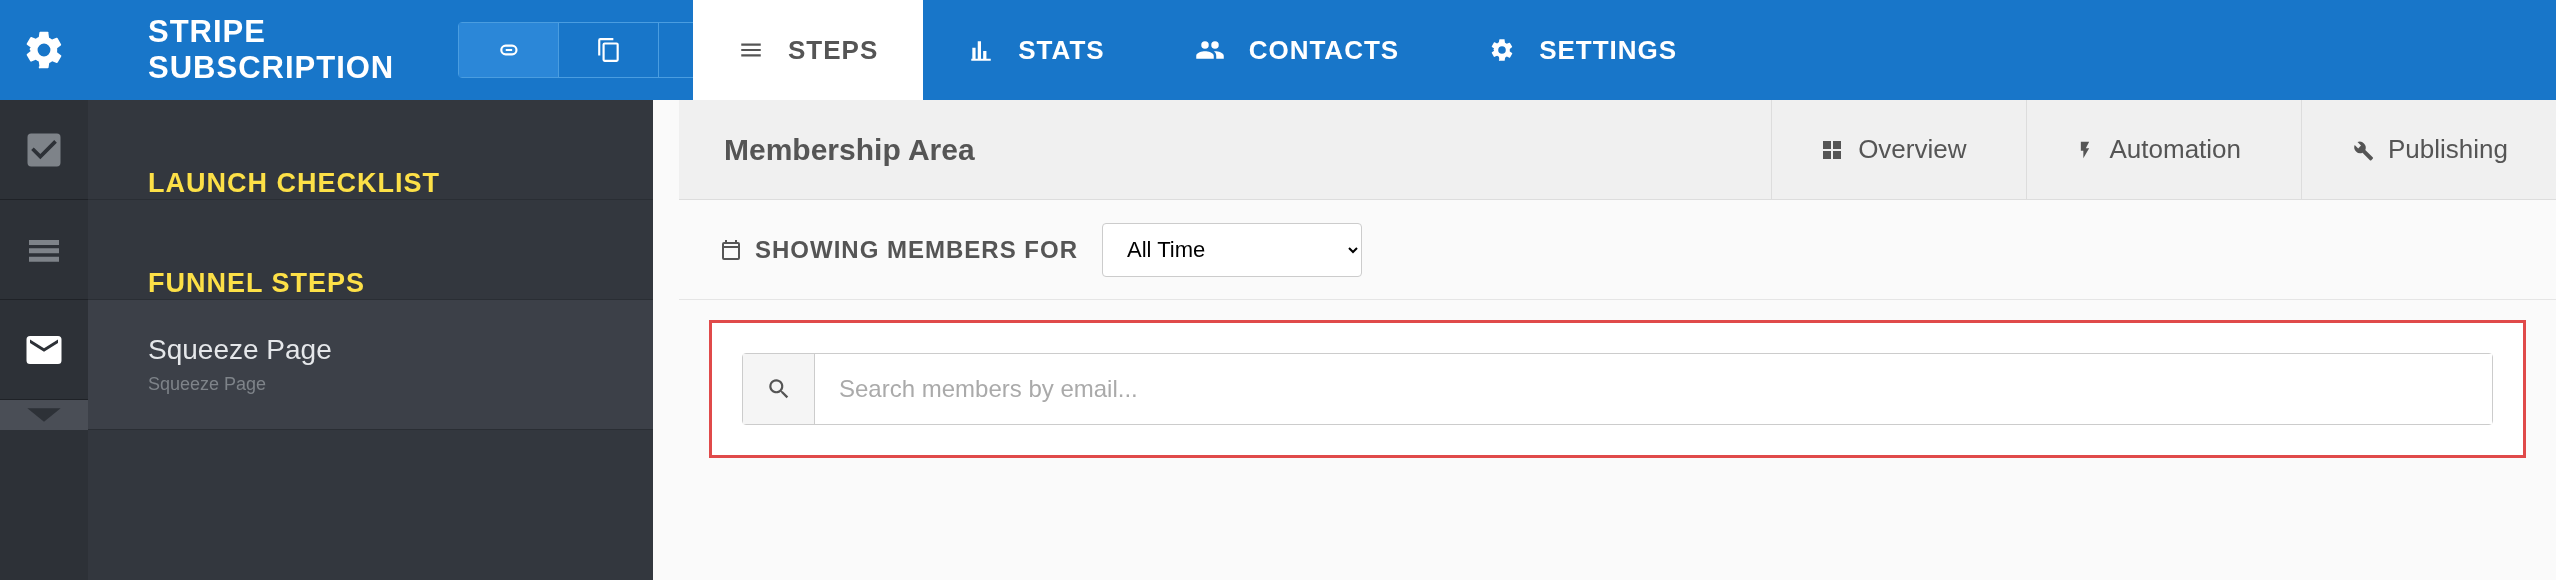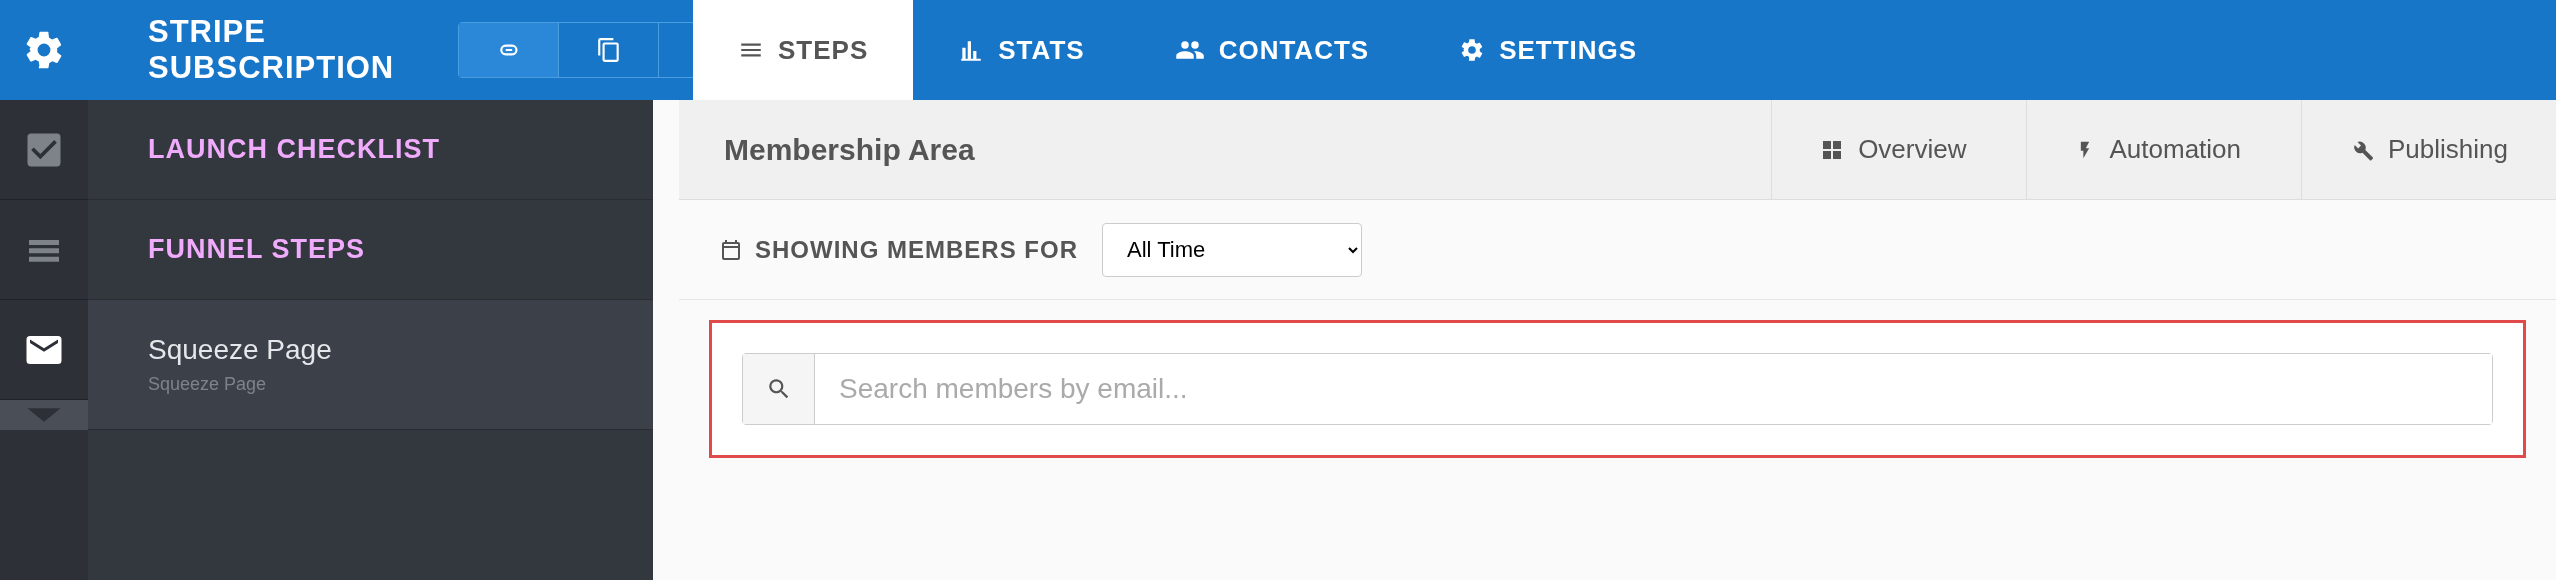--- a/index.html
+++ b/index.html
@@ -61,21 +61,21 @@
     .top-nav {
       display: flex;
       margin-left: 40px;
       height: 100px;
       flex: 1;
     }
     .top-nav-item {
       display: flex;
       align-items: center;
       justify-content: flex-end;
-      gap: 14px;
+      gap: 24px;
       padding: 0 45px;
       color: #fff;
       font-size: 26px;
       font-weight: 700;
       letter-spacing: 1px;
     }
     .top-nav-item.active {
       background: #fff;
       color: #555;
     }
@@ -104,23 +104,23 @@
     }
     .sidebar {
       width: 565px;
       background: #33373e;
       display: flex;
       flex-direction: column;
     }
     .sidebar-item {
       height: 100px;
       display: flex;
-      align-items: center;
+      align-items: flex-end;
       padding-left: 60px;
-      color: #f0abfc;
+      color: #fde047;
       font-size: 27px;
       font-weight: 600;
       letter-spacing: 1px;
       border-bottom: 1px solid #2a2e34;
     }
     .sidebar-item.step {
       background: #3c4048;
       color: #e5e7ea;
       flex-direction: column;
       align-items: flex-start;
@@ -232,21 +232,21 @@
       justify-content: center;
       border-right: 1px solid #ccc;
       background: #f5f5f5;
       color: #555;
       font-size: 24px;
     }
     .search-input {
       flex: 1;
       border: none;
       padding: 0 24px;
-      font-size: 28px;
+      font-size: 24px;
       color: #555;
       outline: none;
     }
     .search-input::placeholder { color: #aaa; }
     svg { display: block; }
   </style>
 </head>
 <body>
 
 <div class="top-bar">

